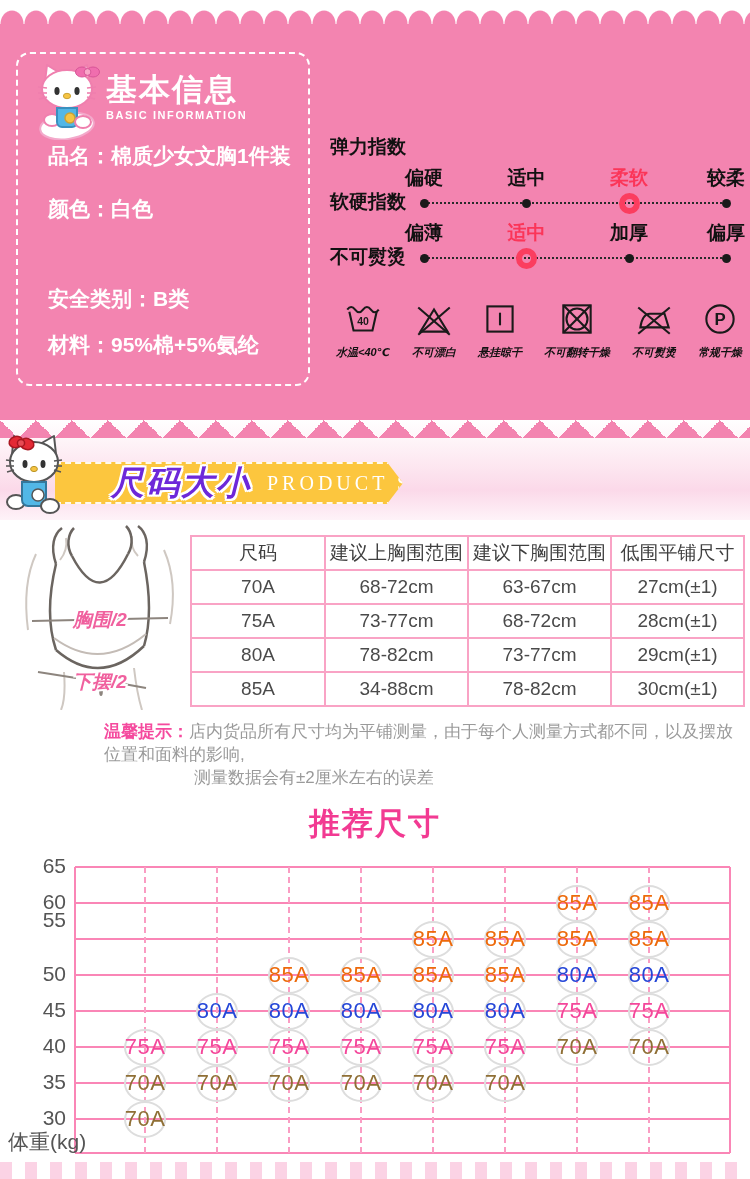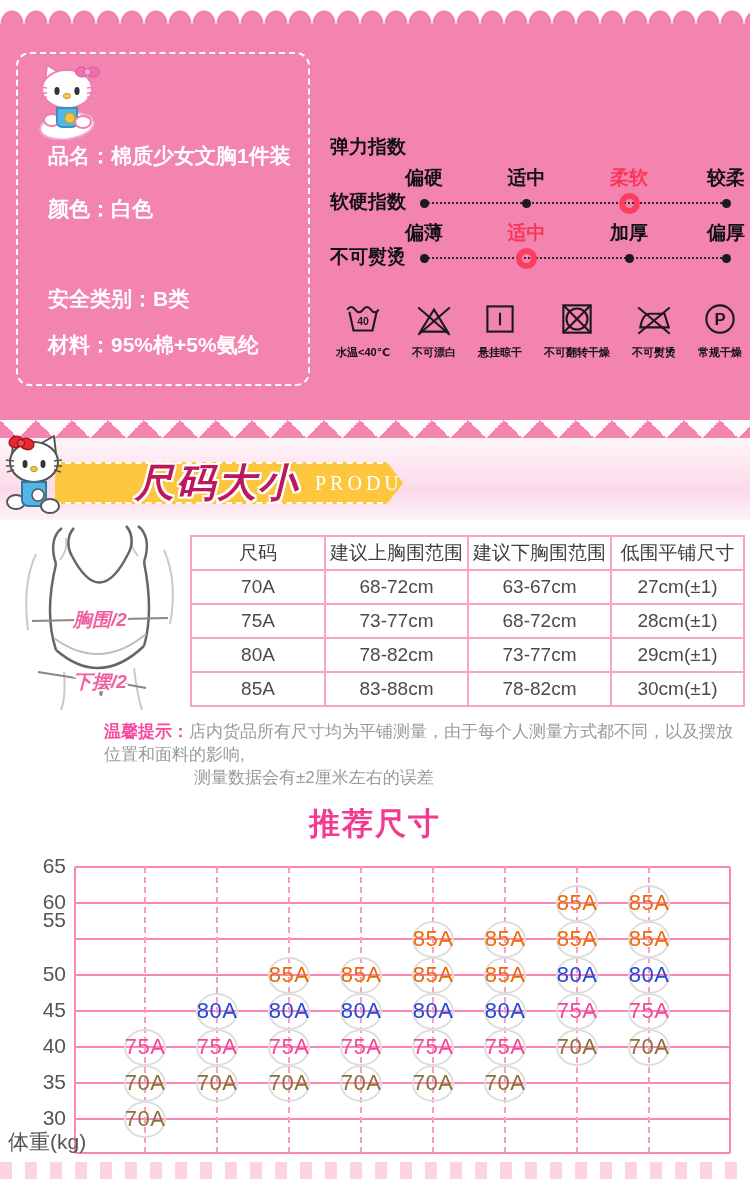--- a/index.html
+++ b/index.html
@@ -31,36 +31,36 @@
   .stop .ind{height:24px;display:flex;align-items:center;justify-content:center;}
   .dot{width:9px;height:9px;border-radius:50%;background:#1a1a1a;}
   .stop.sel .lab{color:#fb3558;}
   .stop.sel .dot{width:9px;height:9px;border:6px solid #fb3d5f;background:transparent;}
   .s0{left:calc(0% - 20px);}.s1{left:calc(33.3% - 26px);}.s2{left:calc(66.6% - 32px);}.s3{left:calc(100% - 44px);}
 
   
   .care{position:absolute;left:336px;top:298px;width:406px;display:flex;justify-content:space-between;}
   .care-item{text-align:center;}
   .care-item svg{display:block;margin:0 auto;}
-  .care-lab{margin-top:5px;font-size:11px;color:#111;font-weight:bold;white-space:nowrap;}
+  .care-lab{margin-top:5px;font-size:11px;color:#111;font-weight:bold;white-space:nowrap;font-style:italic;}
 
   
   .sec2{position:relative;width:750px;height:100px;background:linear-gradient(180deg,#ffffff 0%,#fdeaf2 40%,#fbd9e9 70%,#fef3f8 100%);}
   .sawtooth{position:absolute;top:0;left:0;width:100%;height:18px;
     background:conic-gradient(from -45deg at 50% 100%,rgba(0,0,0,0) 0 90deg,#f384b0 90deg 360deg) 0 0 / 36px 18px repeat-x;}
   .ribbon{position:absolute;left:0;top:42px;width:750px;height:42px;}
   .ribbon-pink{position:absolute;left:378px;right:0;top:0;bottom:0;background:#fb8ec2;
     border-top:2px dashed #ef6fae;border-bottom:2px dashed #ef6fae;box-sizing:border-box;}
   .hk-text{position:absolute;right:14px;top:2px;font-size:33px;font-weight:bold;color:#fff;
     text-shadow:2px 2px 0 rgba(214,82,146,.55);letter-spacing:1px;word-spacing:8px;}
   .ribbon-yellow{position:absolute;left:55px;width:348px;top:0;bottom:0;background:#fcc63e;box-sizing:border-box;
     border-top:2px dashed rgba(255,255,255,.9);border-bottom:2px dashed rgba(255,255,255,.9);
     clip-path:polygon(0 0,calc(100% - 16px) 0,100% 50%,calc(100% - 16px) 100%,0 100%);
     display:flex;align-items:center;}
-  .rb-title{margin-left:80px;font-size:39px;font-weight:bold;font-style:italic;color:#be185d;letter-spacing:2px;white-space:nowrap;
+  .rb-title{margin-left:56px;font-size:33px;font-weight:bold;font-style:italic;color:#6d28d9;letter-spacing:2px;white-space:nowrap;
     text-shadow:-2px -2px 0 #fff,2px -2px 0 #fff,-2px 2px 0 #fff,2px 2px 0 #fff,0 2px 0 #fff,2px 0 0 #fff,-2px 0 0 #fff,0 -2px 0 #fff;}
   .rb-sub{margin-left:16px;color:#fff;font-family:"Liberation Serif","DejaVu Serif",serif;font-size:20px;letter-spacing:4px;white-space:nowrap;}
   .banner-kitty{position:absolute;left:2px;top:-32px;width:64px;height:90px;}
 
   
   .sec3{position:relative;width:750px;}
   .measure{position:relative;height:190px;}
   .bra{position:absolute;left:6px;top:2px;}
   .size-table{position:absolute;left:190px;top:15px;width:555px;border-collapse:collapse;}
   .size-table td{border:2px solid #f9a3c5;text-align:center;font-size:19px;color:#4a4a4a;height:30px;padding:1px 2px;}
@@ -106,20 +106,24 @@
         <line x1="64" y1="33" x2="55" y2="33" stroke="#ef7fae" stroke-width="1.6"></line>
         <line x1="63" y1="39" x2="55" y2="37" stroke="#ef7fae" stroke-width="1.6"></line>
         <ellipse cx="50" cy="12" rx="6.5" ry="5" fill="#f06eae" stroke="#d85598" stroke-width="1"></ellipse>
         <ellipse cx="61" cy="12" rx="6.5" ry="5" fill="#f06eae" stroke="#d85598" stroke-width="1"></ellipse>
         <circle cx="55.5" cy="12" r="3.4" fill="#f9a8c9" stroke="#d85598" stroke-width="1"></circle>
         <ellipse cx="20" cy="60" rx="8" ry="6" fill="#fff" stroke="#ef7fae" stroke-width="2"></ellipse>
         <path d="M25 48 h20 v14 a5 5 0 0 1 -5 5 h-10 a5 5 0 0 1 -5 -5 Z" fill="#52b7e6" stroke="#3a90bf" stroke-width="2"></path>
         <circle cx="38" cy="58" r="5" fill="#f6c443" stroke="#caa235" stroke-width="1.5"></circle>
         <ellipse cx="51" cy="62" rx="8" ry="6" fill="#fff" stroke="#ef7fae" stroke-width="2"></ellipse>
       </svg>
+      <div class="logo-txt">
+        <div class="logo-title">基本信息</div>
+        <div class="logo-sub">BASIC INFORMATION</div>
+      </div>
 
       <div class="field f0"><span>品名：</span><span>棉质少女文胸1件装</span></div>
       <div class="field f1"><span>颜色：</span><span>白色</span></div>
       <div class="field f2"><span>安全类别：</span><span>B类</span></div>
       <div class="field f3"><span>材料：</span><span>95%棉+5%氨纶</span></div>
     </div>
 
     <div class="scales">
       <div class="scale-row">
         <span class="scale-name">弹力指数</span>
@@ -316,21 +320,21 @@
               <td>28cm(±1)</td>
         </tr>
         <tr>
           <td>80A</td>
               <td>78-82cm</td>
               <td>73-77cm</td>
               <td>29cm(±1)</td>
         </tr>
         <tr>
           <td>85A</td>
-              <td>83-88cm</td>
+              <td>34-88cm</td>
               <td>78-82cm</td>
               <td>30cm(±1)</td>
         </tr>
       </tbody>
         </table>
     </div>
 
     <div class="tip">
       <span class="tlabel">温馨提示：</span><span>店内货品所有尺寸均为平铺测量，由于每个人测量方式都不同，以及摆放位置和面料的影响,</span><br>
       <span class="ind2">测量数据会有±2厘米左右的误差</span>

